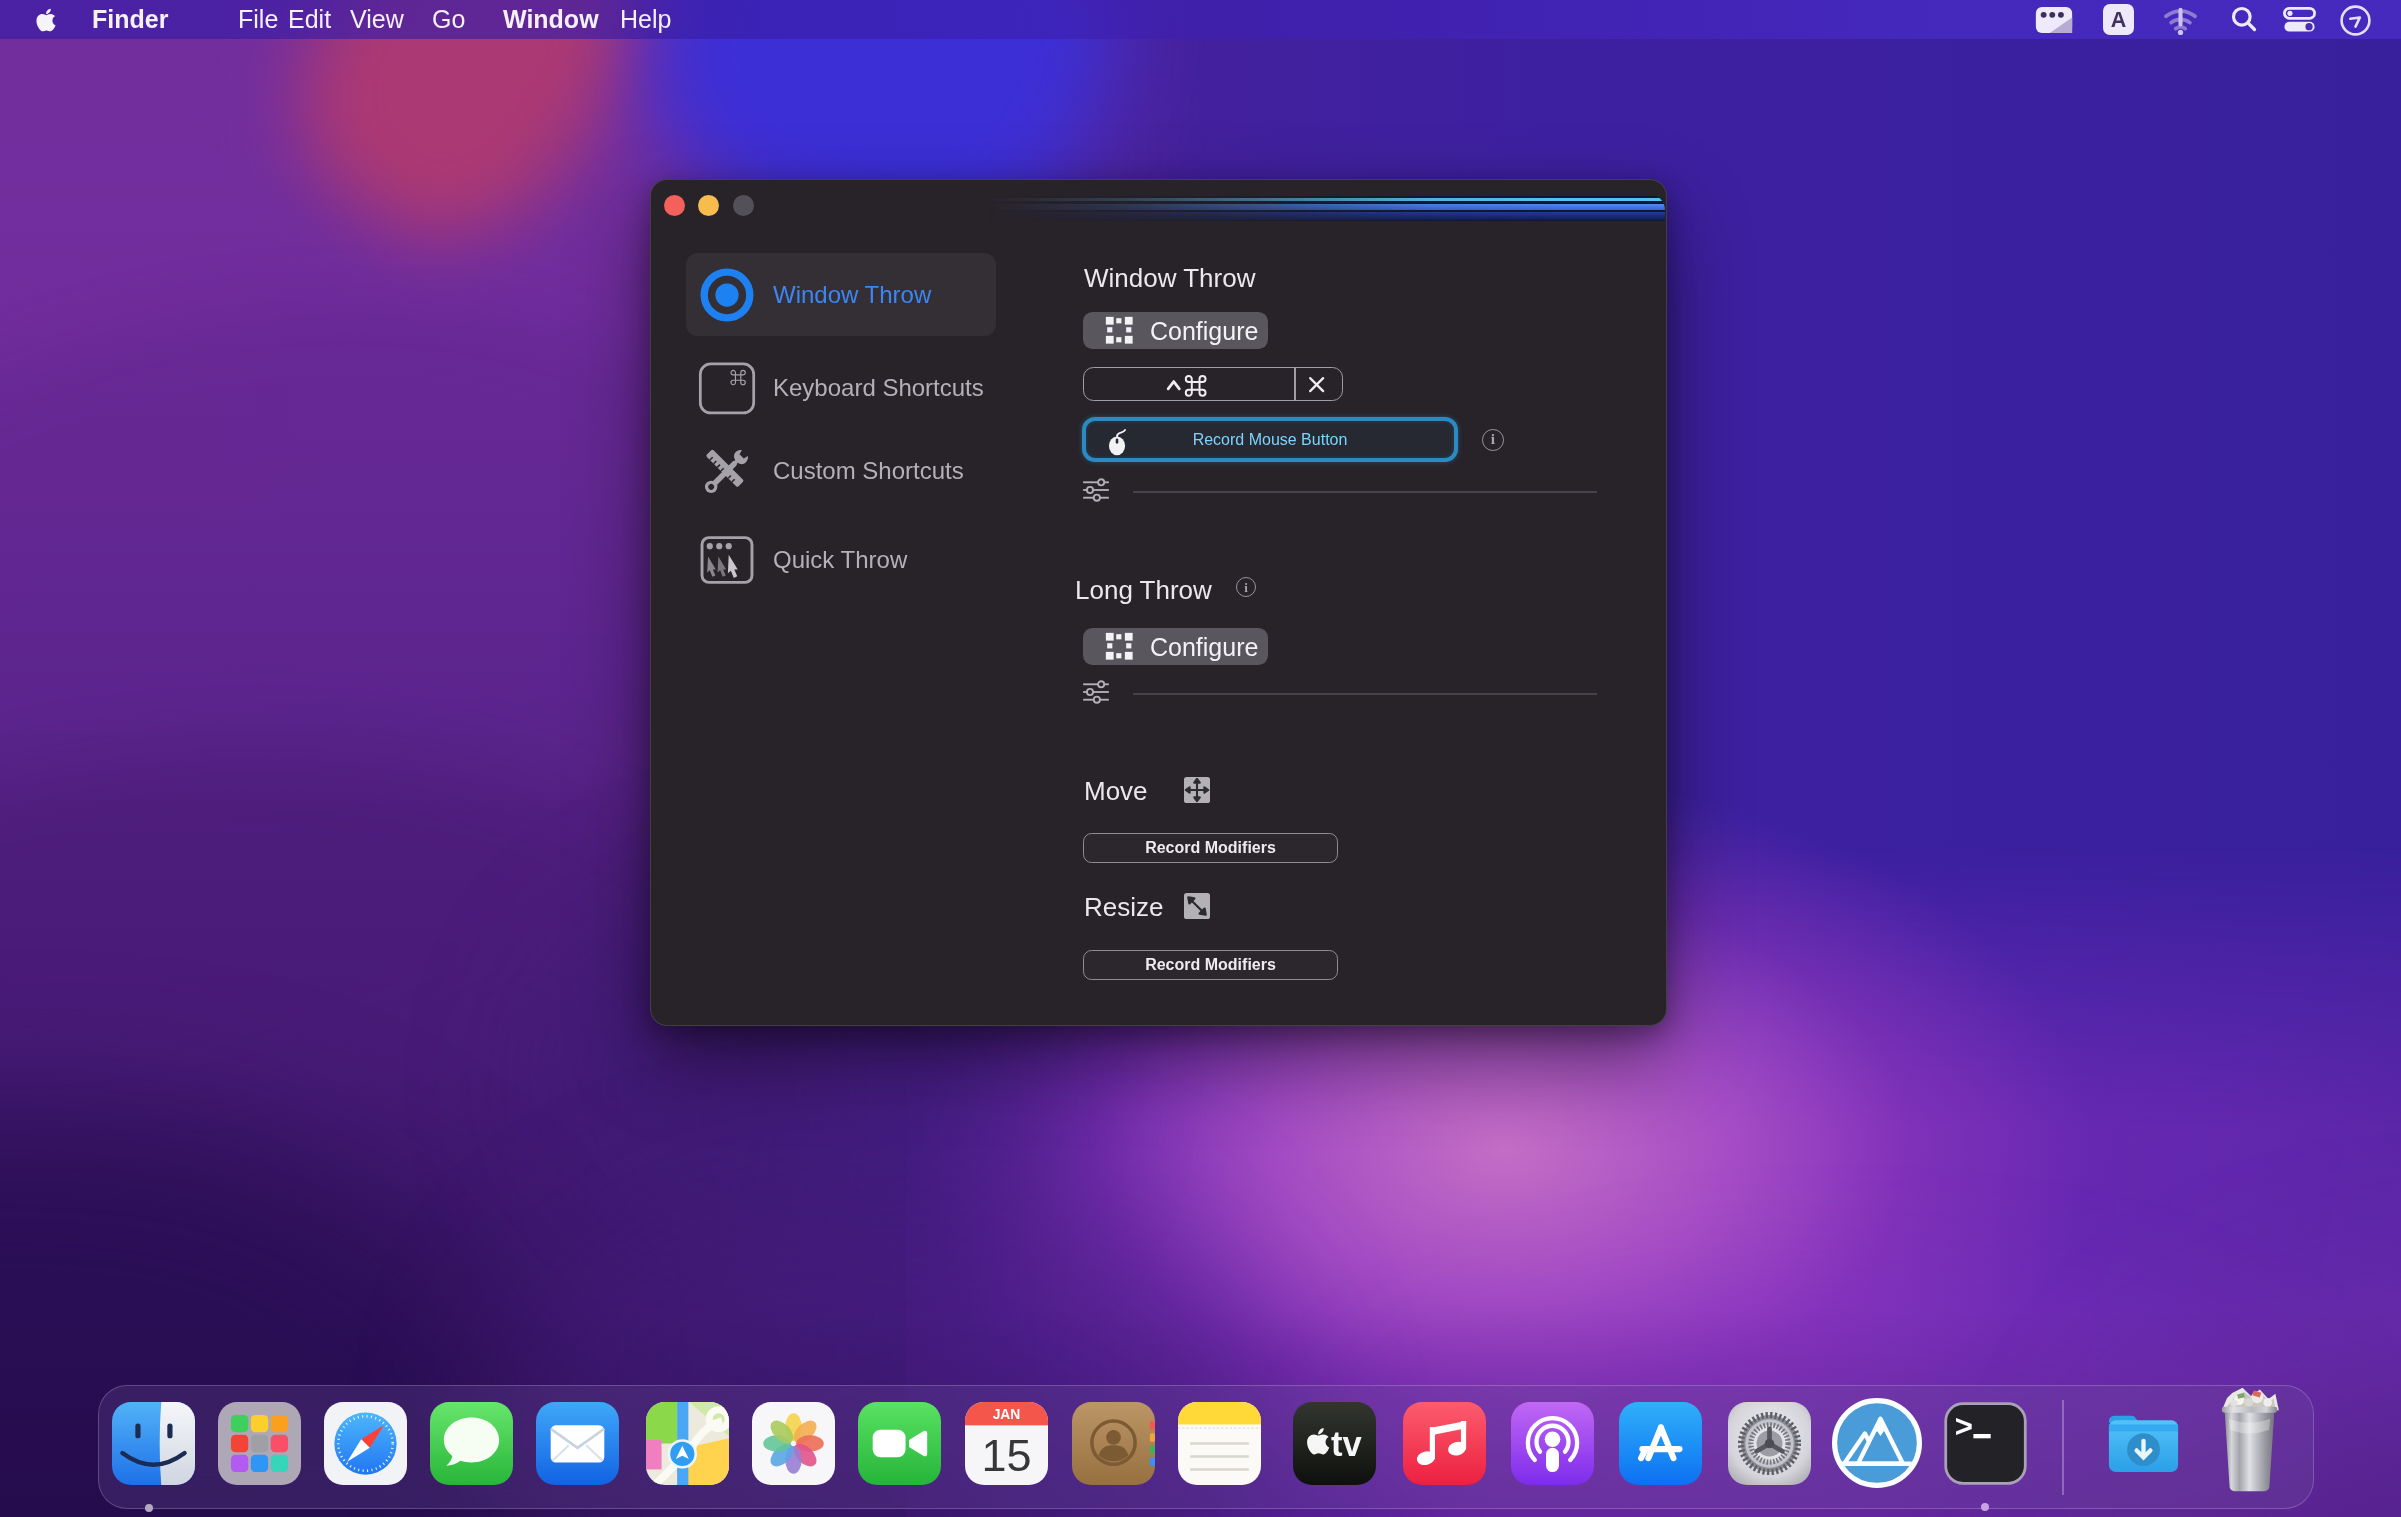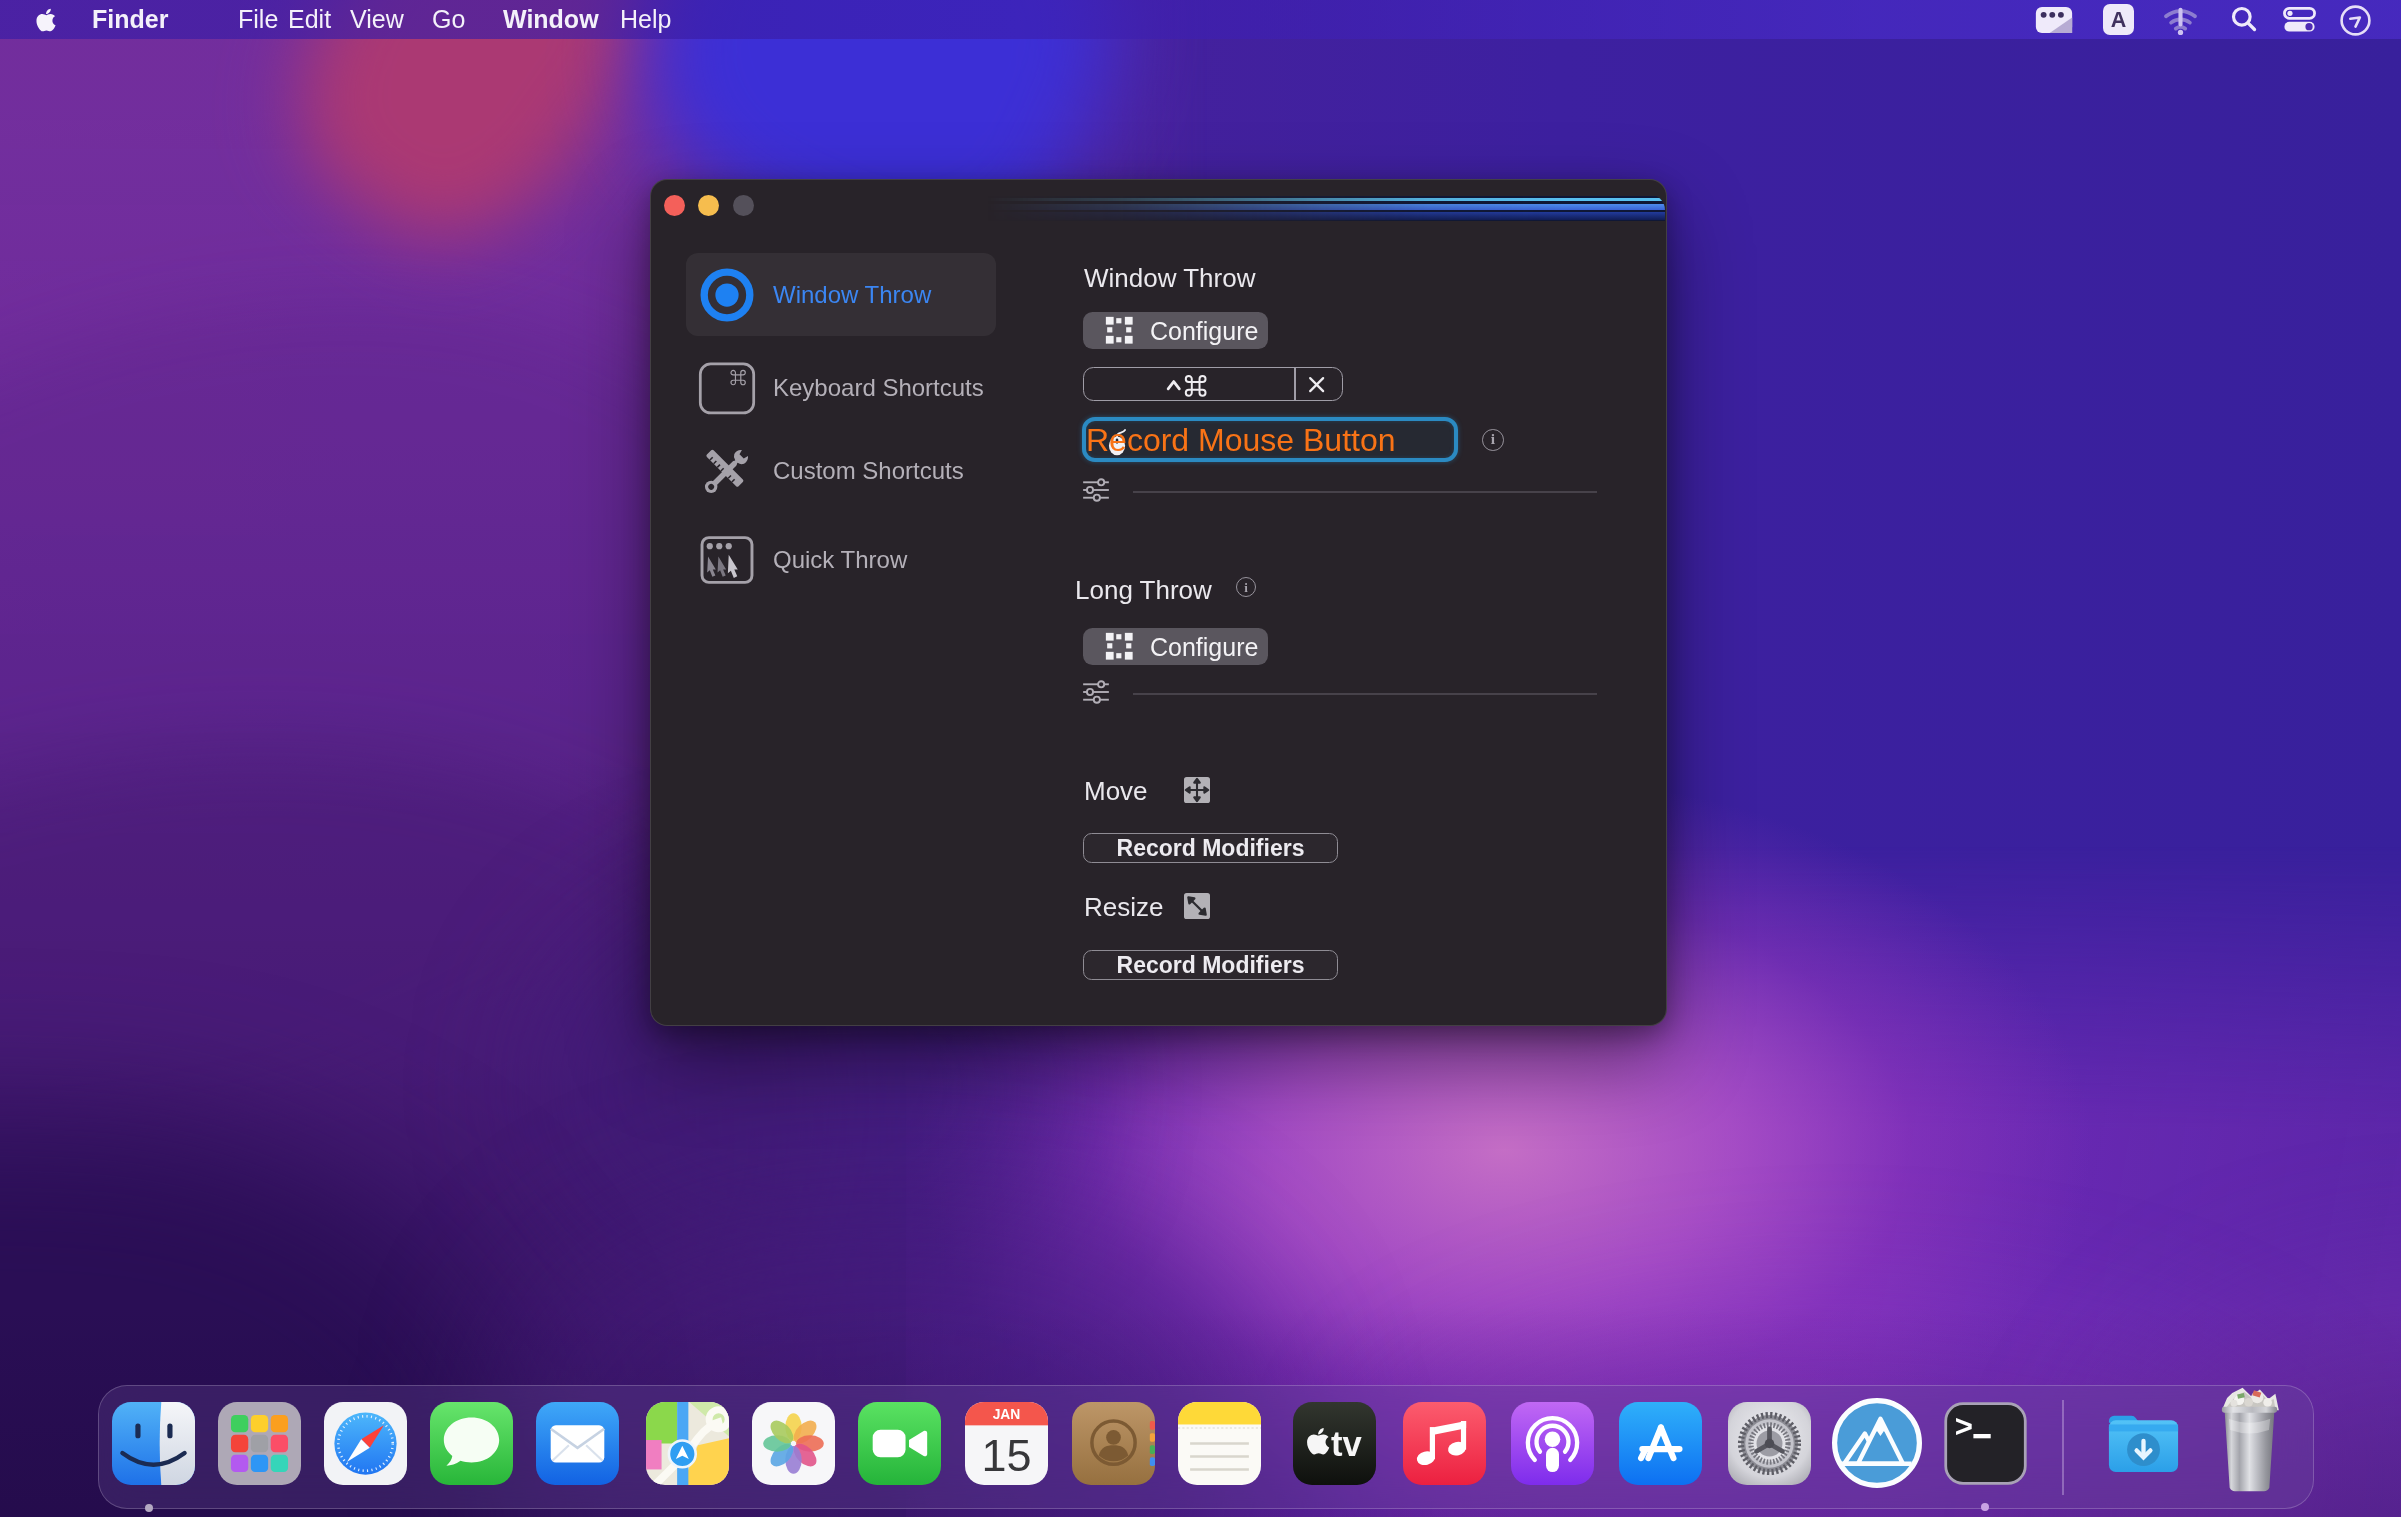--- a/index.html
+++ b/index.html
@@ -29,21 +29,21 @@
   
   .srow { position:absolute; left:35px; width:310px; height:83px; border-radius:12px; }
   .srow .lbl { position:absolute; left:87px; top:50%; transform:translateY(-50%); font-size:24px; color:#b4b0b8; white-space:nowrap; }
   .sic { position:absolute; left:9.5px; top:50%; transform:translate(0,-50%); }
 
   
   .h1 { position:absolute; font-size:26px; color:#eae8ed; white-space:nowrap; }
   .cfg { position:absolute; left:432px; width:185px; height:37px; background:#5a565e; border-radius:9.5px; }
   .cfg span { position:absolute; left:67px; top:50%; transform:translateY(-50%); font-size:25px; color:#f3f2f5; }
   .rmbtn { position:absolute; left:432px; width:255px; height:30px; border:1.7px solid #8f8c94; border-radius:8.6px; background:rgba(255,255,255,0.02); }
-  .rmbtn span { position:absolute; left:0; right:0; top:50%; transform:translateY(-50%); text-align:center; font-size:23px; font-weight:700; color:#edebf0; }
+  .rmbtn span { position:absolute; left:0; right:0; top:50%; transform:translateY(-50%); text-align:center; font-size:16px; font-weight:700; color:#edebf0; }
   .chip { position:absolute; left:533px; width:26px; height:26px; background:#b3b1b6; border-radius:2.6px; }
   .divline { position:absolute; height:1.7px; background:#47424a; }
   .infoc { position:absolute; width:21.6px; height:21.6px; border:1.7px solid #97939c; border-radius:50%; color:#a8a4ad; text-align:center; font-size:15.5px; line-height:18px; font-weight:700; font-family:"Liberation Serif",serif; }
 
   
   #dock { position:absolute; left:98px; top:1385px; width:2216px; height:124px;
     background:rgba(112,85,160,0.25); border:1.3px solid rgba(255,255,255,0.2); border-radius:29px; -webkit-backdrop-filter:blur(22.4px); backdrop-filter:blur(22.4px); }
   .dicon { position:absolute; top:1402px; width:83px; height:83px; }
   .ddot { position:absolute; width:7.8px; height:7.8px; border-radius:50%; }
 </style>
@@ -240,21 +240,21 @@
       </g>
     </svg>
   </div>
 
   <div class="abs" style="left:431px; top:237px; width:376px; height:45px; border:4.3px solid #2b8ac2; border-radius:13px; background:#262932; box-shadow:0 0 5.2px rgba(42,150,215,0.4), inset 0 0 4.3px rgba(42,150,215,0.22);">
     <svg class="abs" style="left:21px; top:6px;" width="26" height="29" viewBox="0 0 30 34">
       <ellipse cx="11.5" cy="22" rx="9.5" ry="11" fill="#f2f1f4"></ellipse>
       <rect x="10" y="13.5" width="3" height="6" rx="1.5" fill="#262932"></rect>
       <path d="M11.5 11 C 11.5 5, 19 8, 21 3.5" fill="none" stroke="#f2f1f4" stroke-width="2.2" stroke-linecap="round"></path>
     </svg>
-    <div class="abs" style="left:0; right:0; top:50%; transform:translateY(-50%); font-size:32px; color:#f97316;">Record Mouse Button</div>
+    <div class="abs" style="left:0; right:0; top:50%; transform:translateY(-50%); text-align:center; font-size:16px; color:#7dd3fc;">Record Mouse Button</div>
   </div>
   <div class="infoc" style="left:831px; top:249px;">i</div>
 
   <svg class="abs" style="left:431px; top:298px;" width="28" height="24" viewBox="0 0 32 28">
     <g stroke="#b2aeb6" stroke-width="2.2" fill="none">
       <line x1="1" y1="5" x2="31" y2="5"></line>
         <line x1="1" y1="14" x2="31" y2="14"></line>
         <line x1="1" y1="23" x2="31" y2="23"></line>
     </g>
     <g fill="#282329" stroke="#b2aeb6" stroke-width="2.2">

